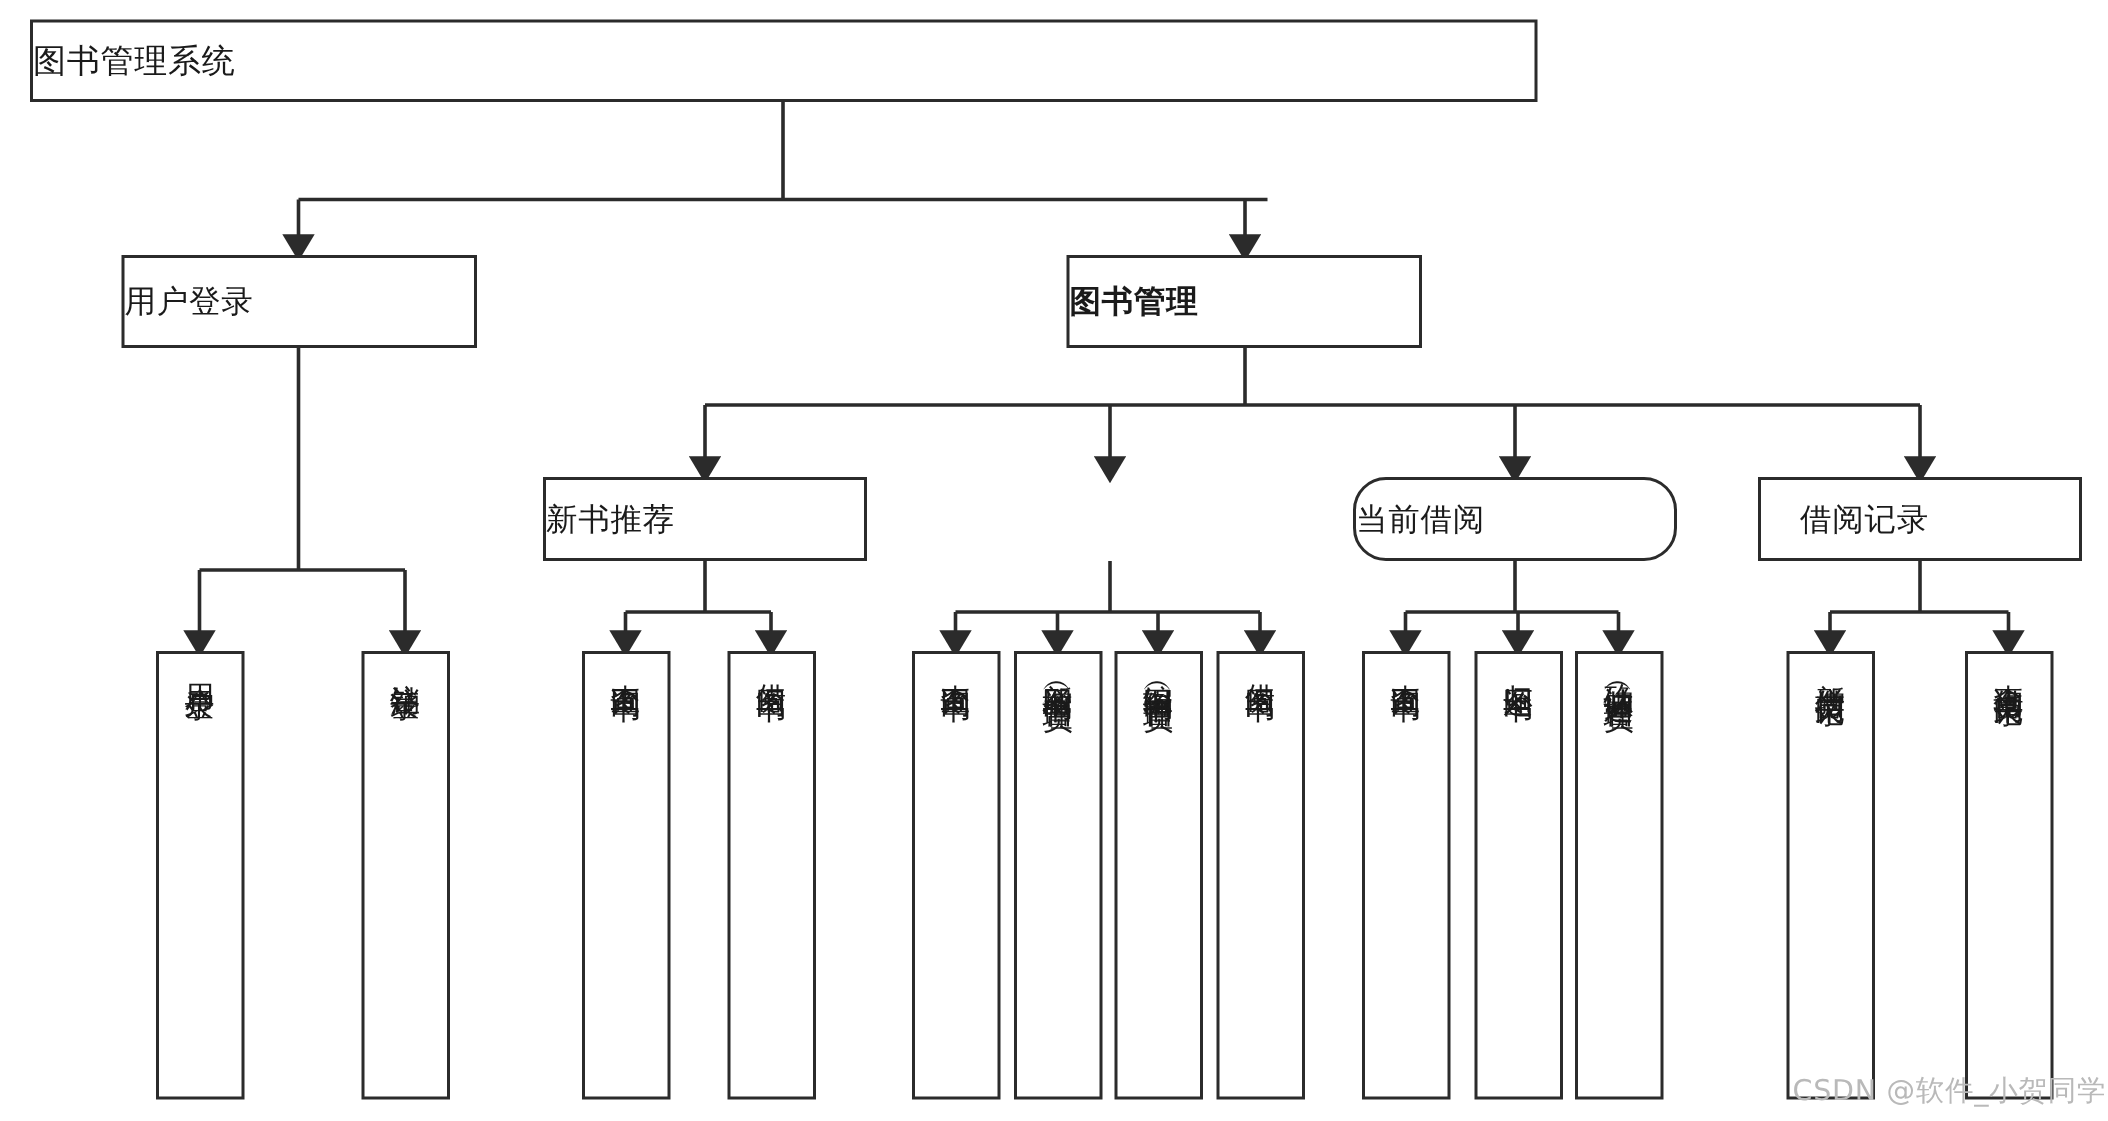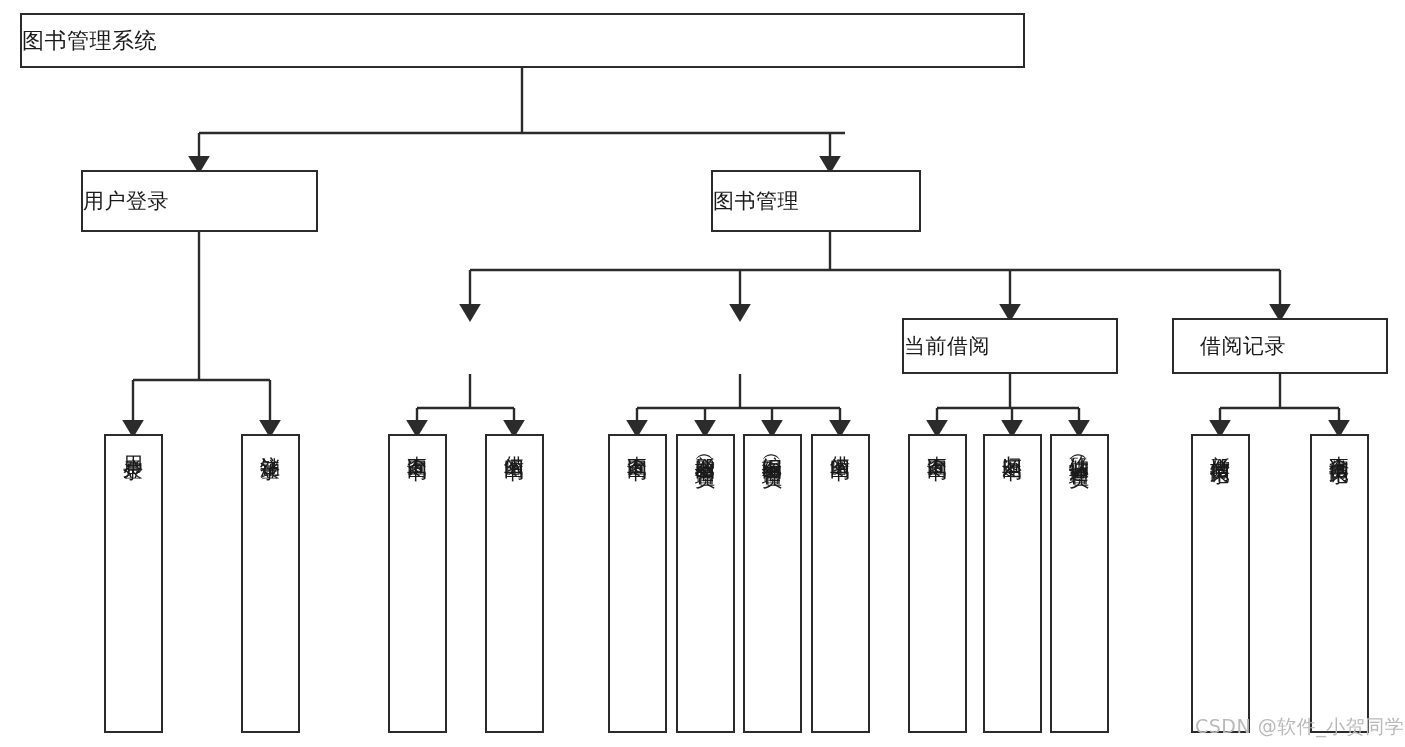--- a/index.html
+++ b/index.html
@@ -125,25 +125,28 @@
     </g>
   </svg>
 
   <div class="node horiz root" style="left:20px; top:13px; width:1005px; height:55px;">
     <span>图书管理系统</span>
   </div>
 
   <div class="node horiz" style="left:81px; top:170px; width:237px; height:62px;">
     <span>用户登录</span>
   </div>
-  <div class="node horiz" style="left:711px; top:170px; width:210px; height:62px;">
+  <div class="node horiz" style="left:711px; top:170px; width:237px; height:62px;font-weight:bold;">
     <span>图书管理</span>
   </div>
 
-  <div class="node horiz" style="left:902px; top:318px; width:216px; height:56px;">
+  <div class="node horiz" style="left:362px; top:318px; width:216px; height:56px;">
+    <span>新书推荐</span>
+  </div>
+  <div class="node horiz" style="left:902px; top:318px; width:216px; height:56px;border-radius:22px;">
     <span>当前借阅</span>
   </div>
   <div class="node horiz" style="left:1172px; top:318px; width:216px; height:56px;padding-left:26px;">
     <span>借阅记录</span>
   </div>
 
   <div class="node vert" style="left:104px; top:434px; width:59px; height:299px;">
     <span class="vlabel">用户登录</span>
   </div>
   <div class="node vert" style="left:241px; top:434px; width:59px; height:299px;">

